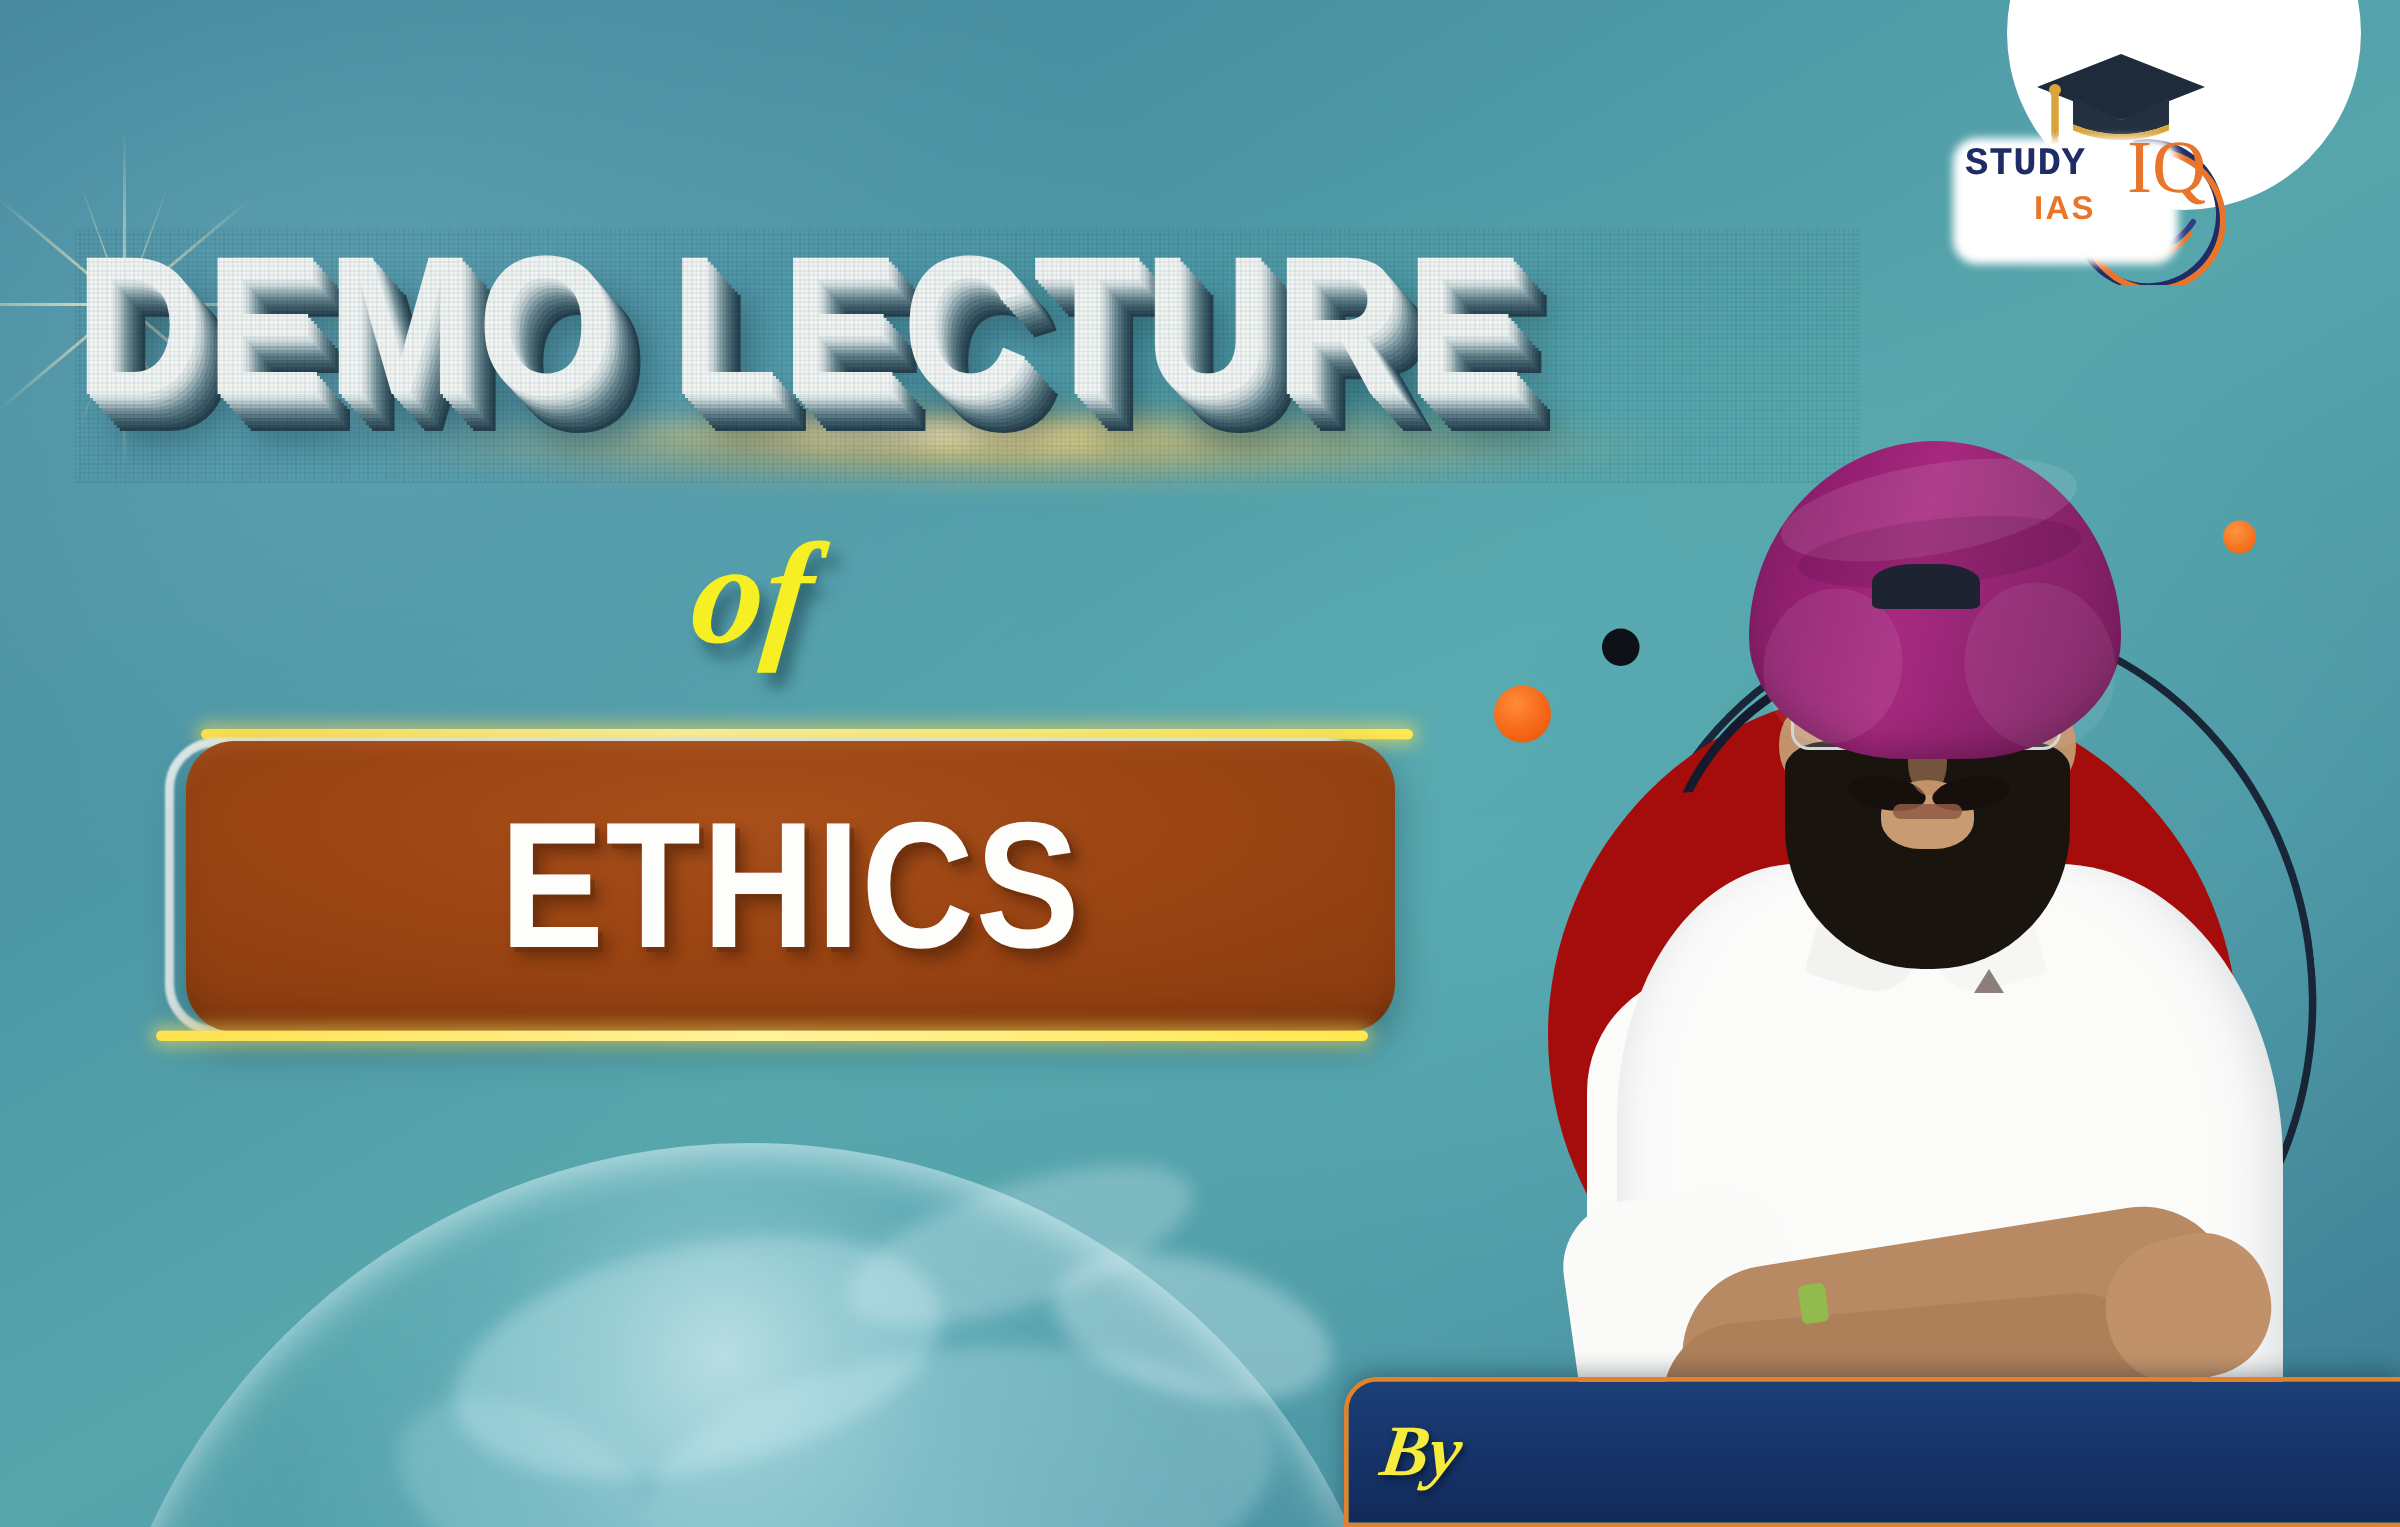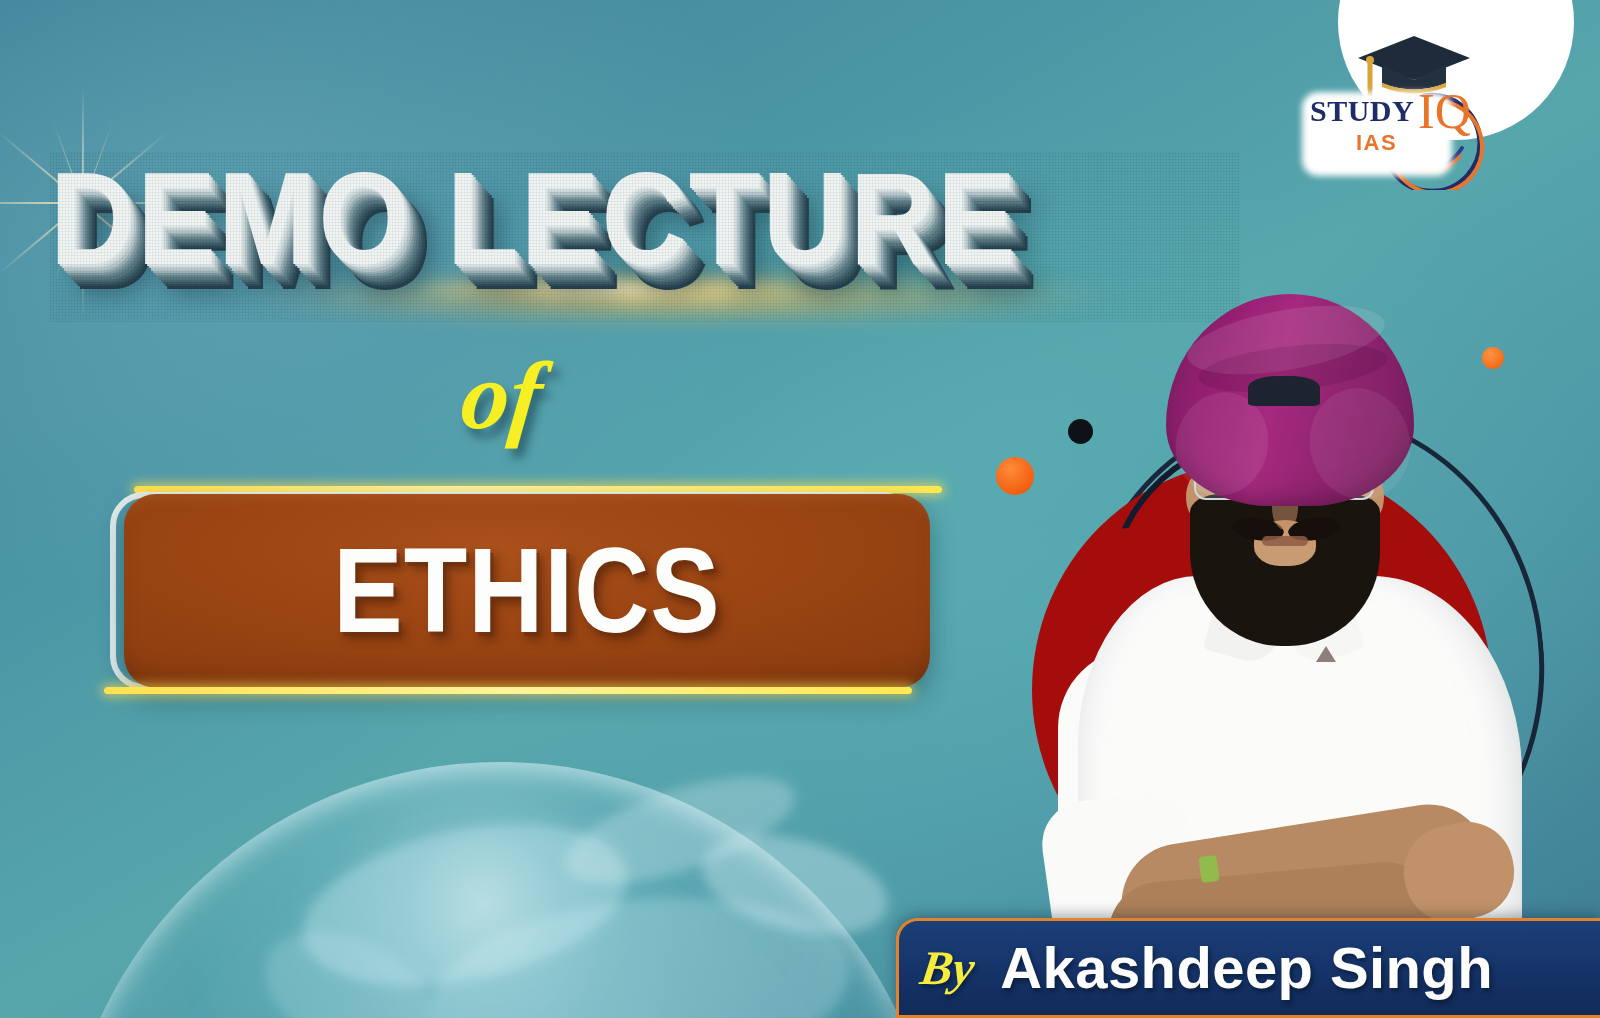--- a/index.html
+++ b/index.html
@@ -43,22 +43,22 @@
   
   .logo{position:absolute;right:100px;top:34px;width:190px;height:150px;}
   .logo .cap{position:absolute;left:46px;top:0;width:116px;height:62px;}
   .logo .ring{position:absolute;left:62px;top:36px;width:120px;height:120px;}
   .logo-plate{
     position:absolute;left:-8px;top:58px;width:150px;height:84px;border-radius:16px;
     background:#fff;filter:blur(3px);
   }
   .logo-text{position:absolute;left:0;top:62px;width:160px;}
   .logo-study{
-    font-size:30px;font-weight:800;letter-spacing:.5px;line-height:1;
-    font-family:Liberation Serif, serif;
+    font-size:26px;font-weight:800;letter-spacing:.5px;line-height:1;
+    font-family:Liberation Mono, monospace;
   }
   .logo-ias{
     font-size:22px;font-weight:800;letter-spacing:1.5px;line-height:1;
     margin-left:46px;margin-top:6px;
   }
   .logo-iq{
     position:absolute;left:108px;top:52px;font-size:50px;font-weight:400;line-height:1;
     font-family:"Liberation Serif",serif;
   }
 
@@ -364,17 +364,16 @@
     <div class="turban-fold tf1"></div>
     <div class="turban-fold tf2"></div>
     <div class="turban-fold tf3"></div>
     <div class="turban-fold tf4"></div>
     <div class="turban-peak"></div>
   </div>
 
   <div class="name-wrap">
     <div class="name-box">
       <span class="by">By</span>
-      <span class="name">Akashdeep Singh</span>
     </div>
   </div>
 
 </div>
 
 </body></html>

